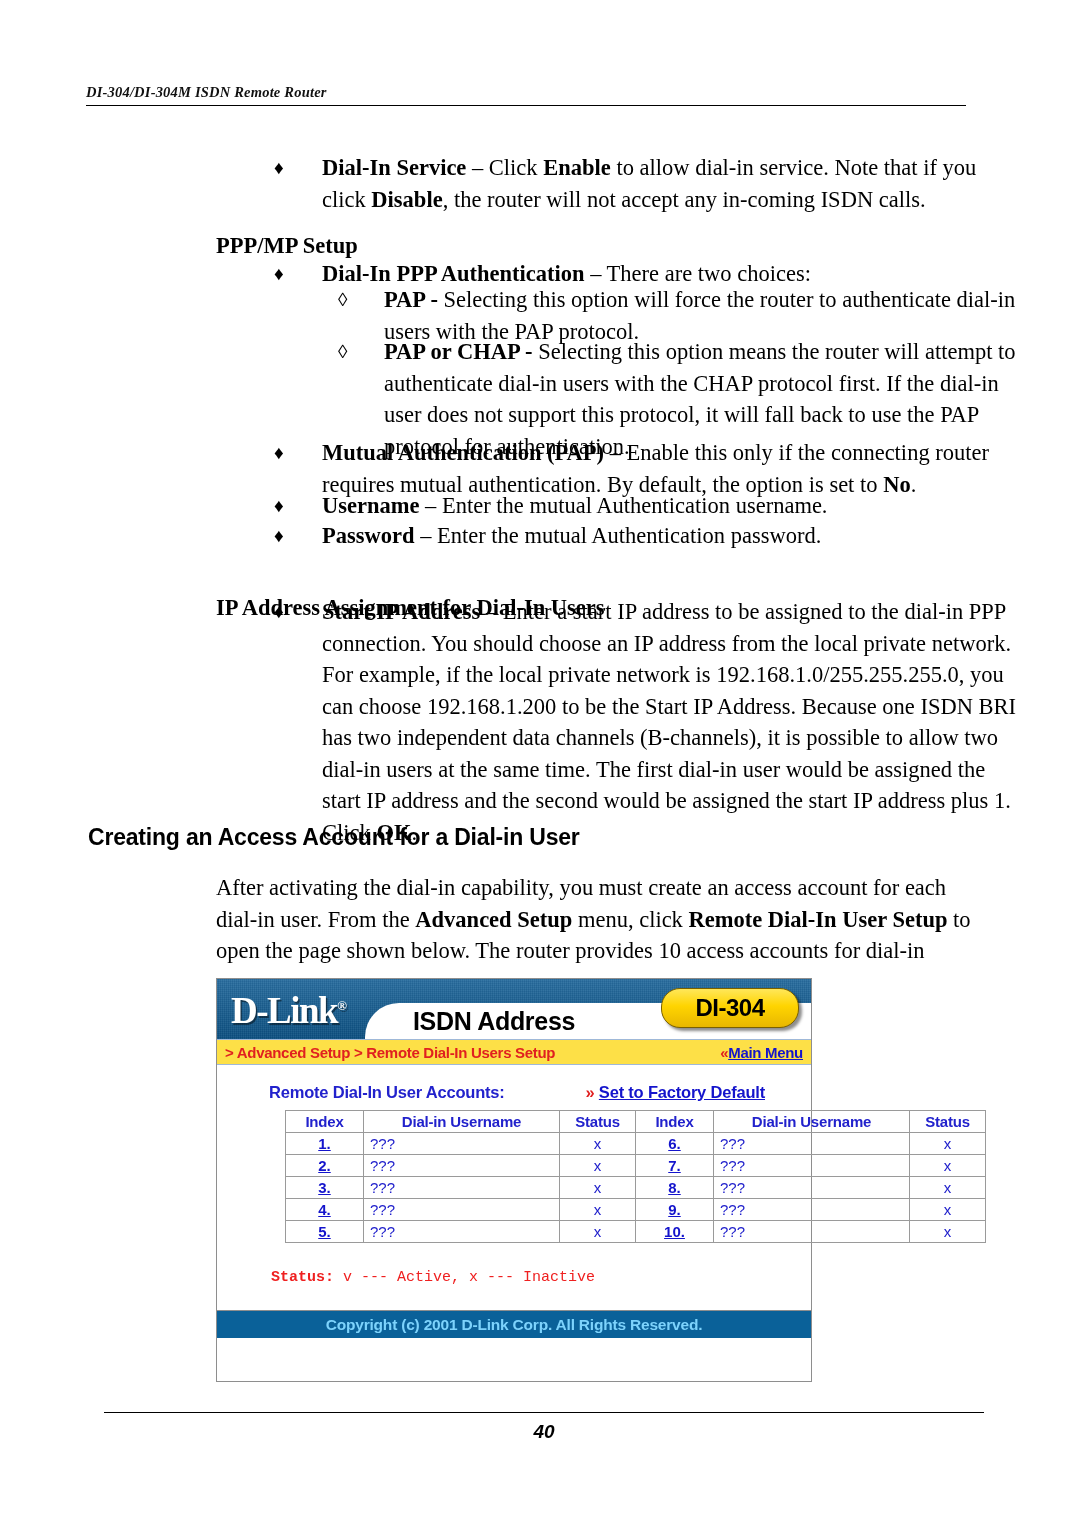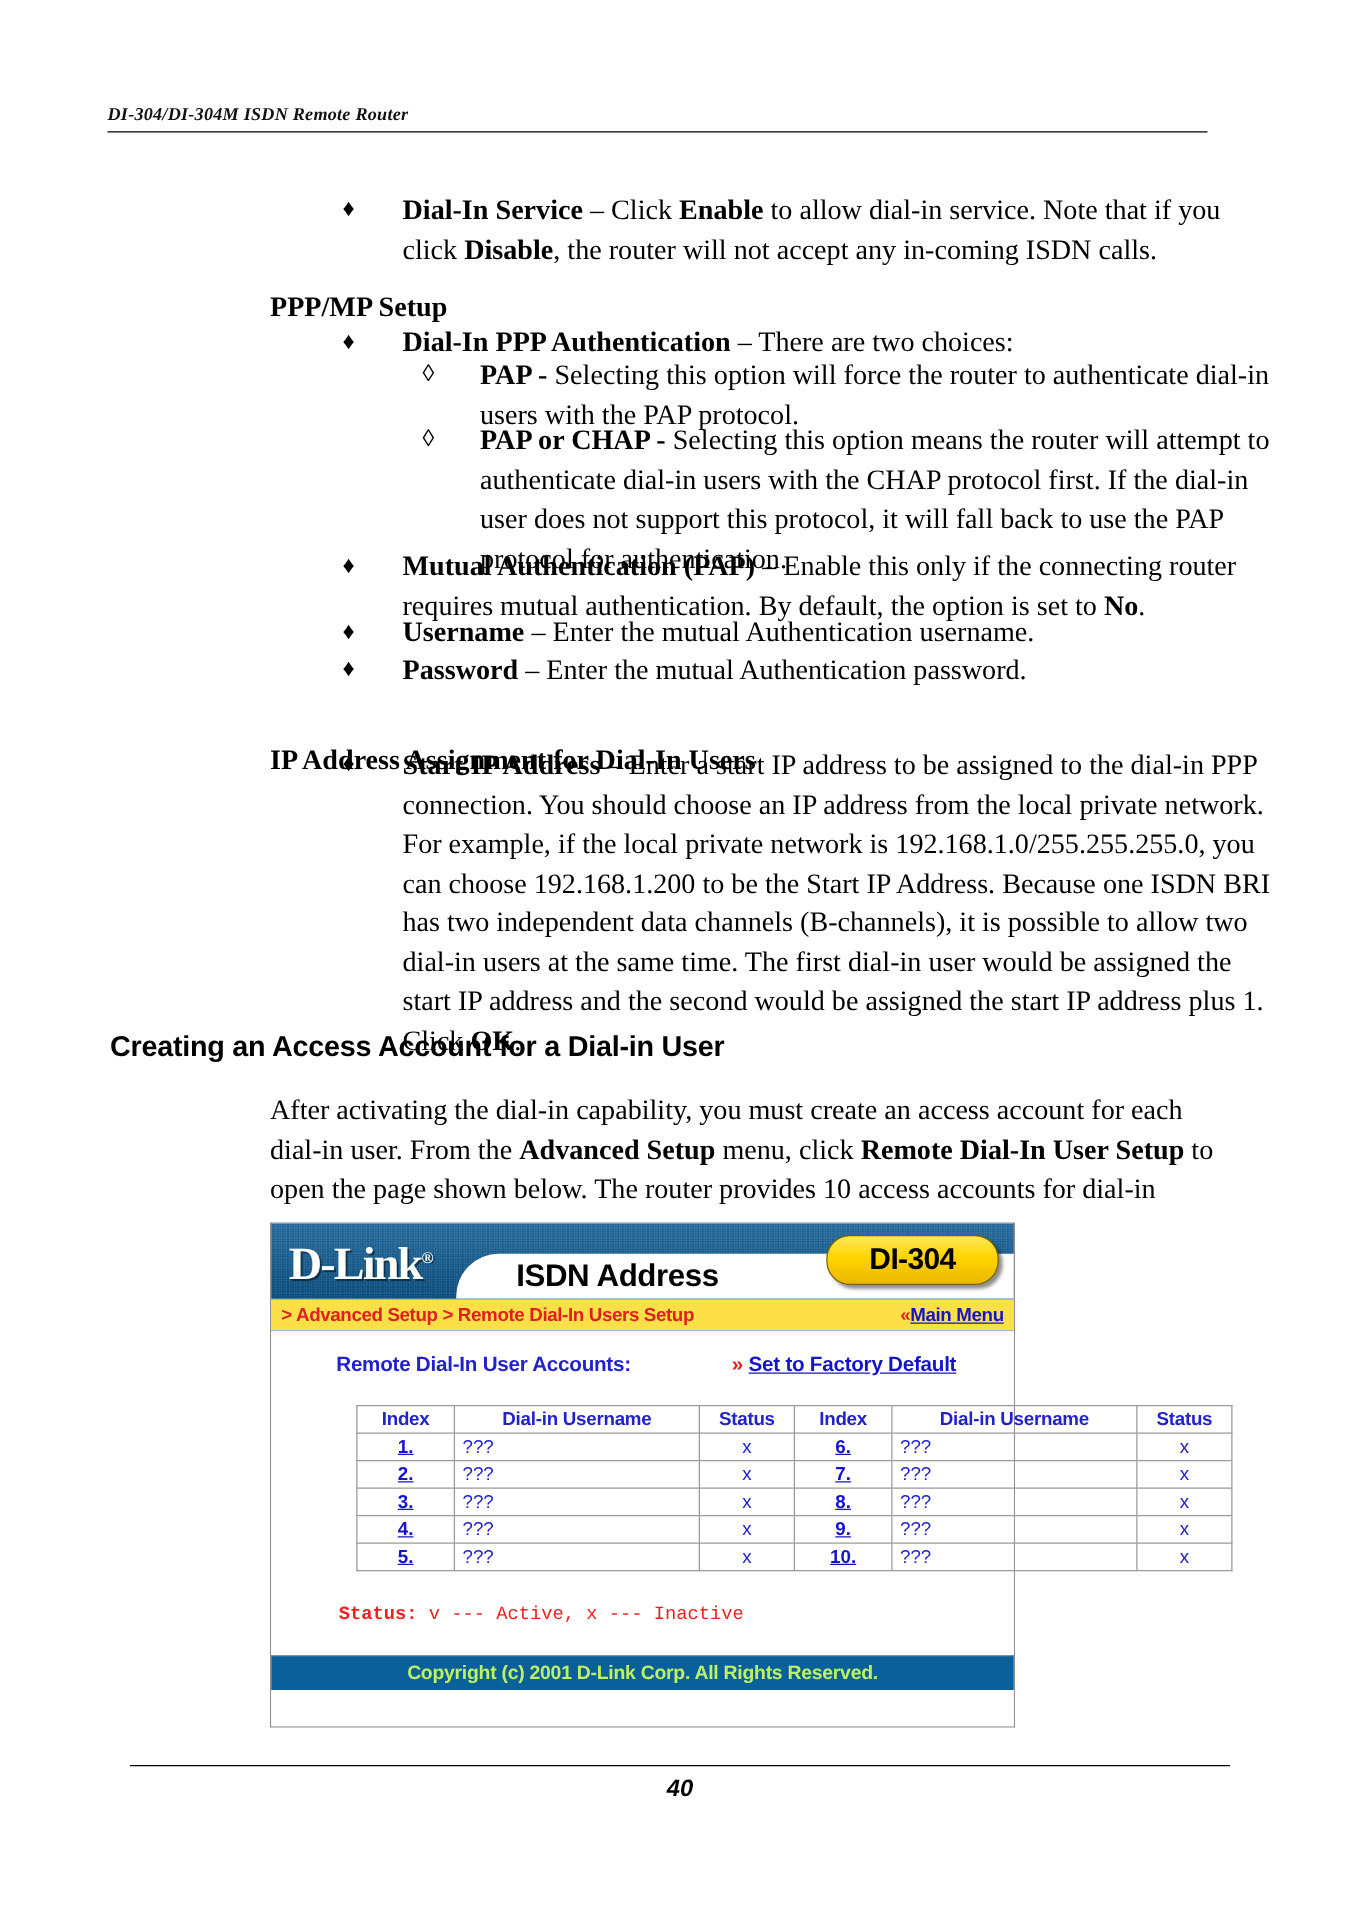--- a/index.html
+++ b/index.html
@@ -224,21 +224,21 @@
     padding: 18px 0 0 0;
     position: relative;
     min-height: 298px;
   }
   .rt-body-inner { padding: 0 46px 0 52px; }
 
   .rt-titlerow {
     display: flex;
     align-items: baseline;
     justify-content: space-between;
-    margin-bottom: 22px;
+    margin-bottom: 8px;
   }
   .rt-title {
     font-family: "Liberation Sans", "DejaVu Sans", sans-serif;
     font-size: 16.5px;
     font-weight: bold;
     color: #2222cc;
     letter-spacing: -0.2px;
   }
   .rt-factory {
     font-family: "Liberation Sans", "DejaVu Sans", sans-serif;
@@ -305,21 +305,21 @@
     margin-top: 24px;
     height: 27px;
     background: #0a6199;
     border-top: 1px solid #8e8e8e;
     display: flex;
     align-items: center;
     justify-content: center;
     font-family: "Liberation Sans", "DejaVu Sans", sans-serif;
     font-size: 15.5px;
     font-weight: bold;
-    color: #bef264;
+    color: #7dd3fc;
     letter-spacing: -0.2px;
   }
 
   
   .page-footer {
     position: absolute;
     left: 104px;
     top: 1412px;
     width: 880px;
   }

